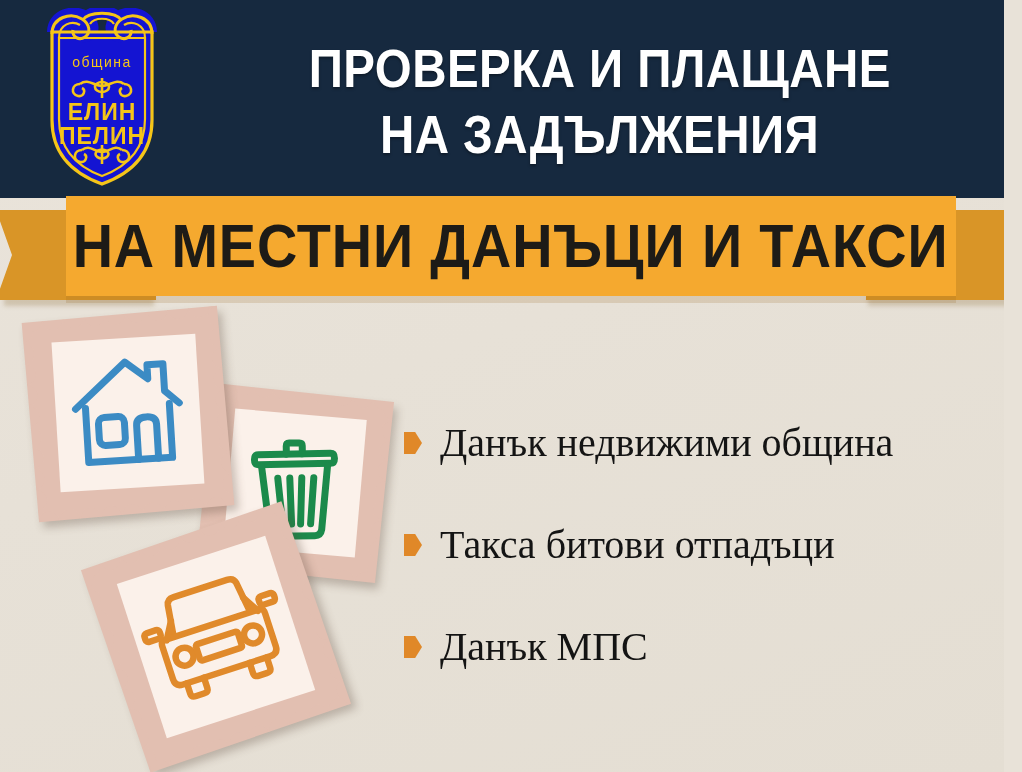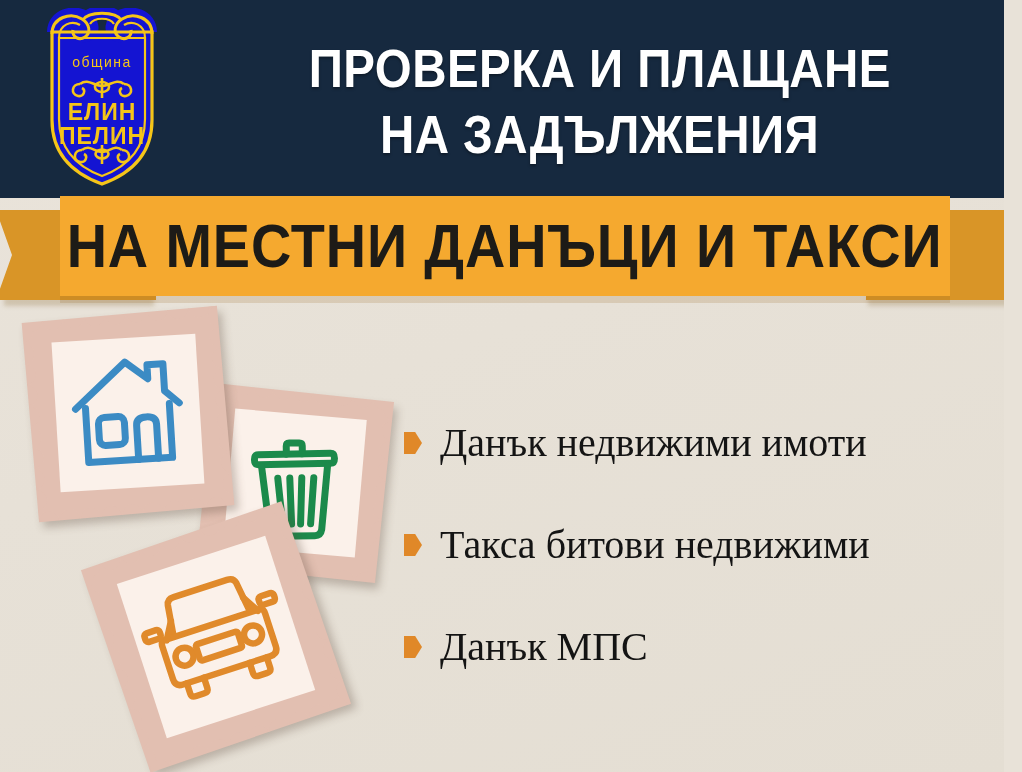--- a/index.html
+++ b/index.html
@@ -56,21 +56,21 @@
     right:-4px;
     clip-path:polygon(0 0,100% 0,90% 50%,100% 100%,0 100%);
   }
   .ribbon-tail-shadow{
     position:absolute;top:100px;width:150px;height:10px;background:rgba(120,80,20,.22);
     filter:blur(2px);
   }
   .ribbon-tail-shadow.left{left:4px;}
   .ribbon-tail-shadow.right{right:4px;}
   .ribbon-main{
-    position:absolute;left:60px;top:0px;width:890px;height:100px;
+    position:absolute;left:66px;top:0px;width:890px;height:100px;
     background:#f5a92f;
     box-shadow:0 7px 0 rgba(150,100,25,.18);
     display:flex;align-items:center;justify-content:center;
   }
   .ribbon-main .rtxt{
     color:#1d1b17;
     font-family:"Liberation Sans",sans-serif;
     font-weight:700;
     font-size:62px;
     line-height:62px;
@@ -356,25 +356,25 @@
         <rect x="52" y="-26" width="16" height="9" rx="3"></rect>
         <path d="M-42 34 L-42 45 Q-42 49 -37 49 L-29 49 Q-24 49 -24 45 L-24 34"></path>
         <path d="M42 34 L42 45 Q42 49 37 49 L29 49 Q24 49 24 45 L24 34"></path>
       </g>
     </svg>
   </div>
 
   <div class="list">
     <div class="item">
       <span class="bullet"></span>
-      <span class="lbl">Данък недвижими имоти</span>
+      <span class="lbl">Данък недвижими община</span>
     </div>
     <div class="item">
       <span class="bullet"></span>
-      <span class="lbl">Такса битови недвижими</span>
+      <span class="lbl">Такса битови отпадъци</span>
     </div>
     <div class="item">
       <span class="bullet"></span>
       <span class="lbl">Данък МПС</span>
     </div>
   </div>
 
 </div>
 
 </body></html>

